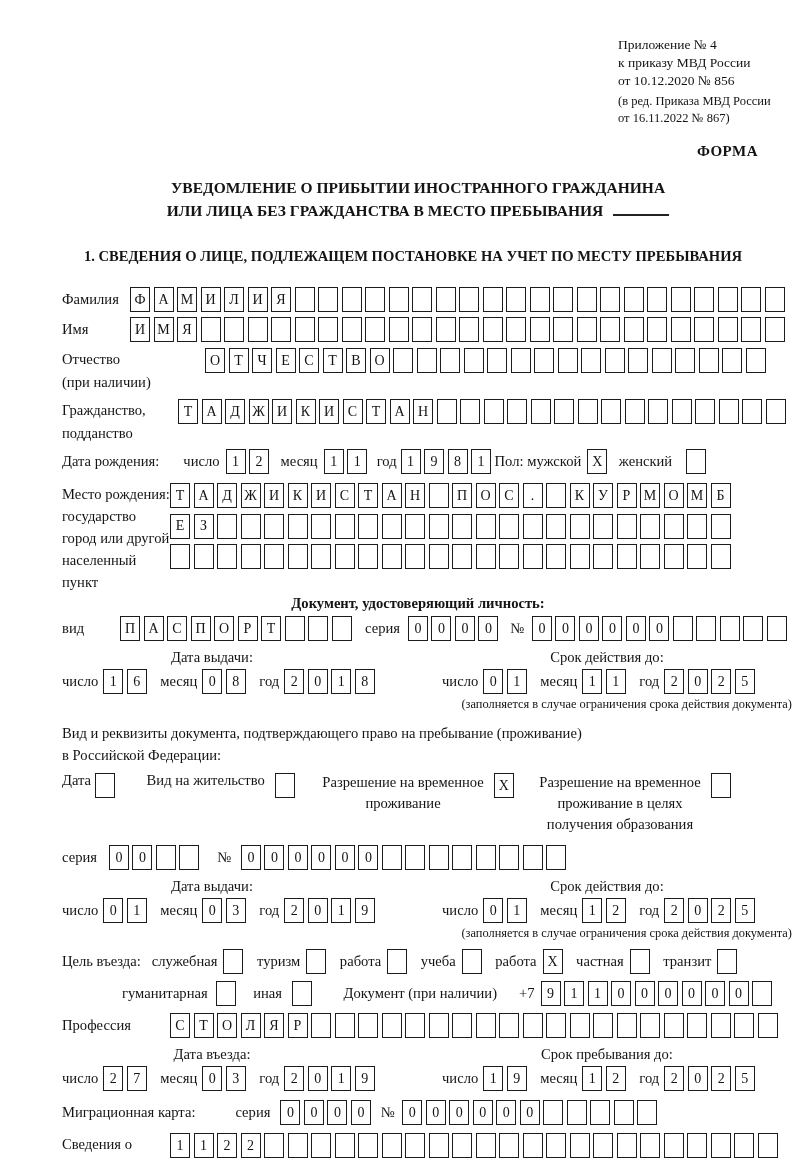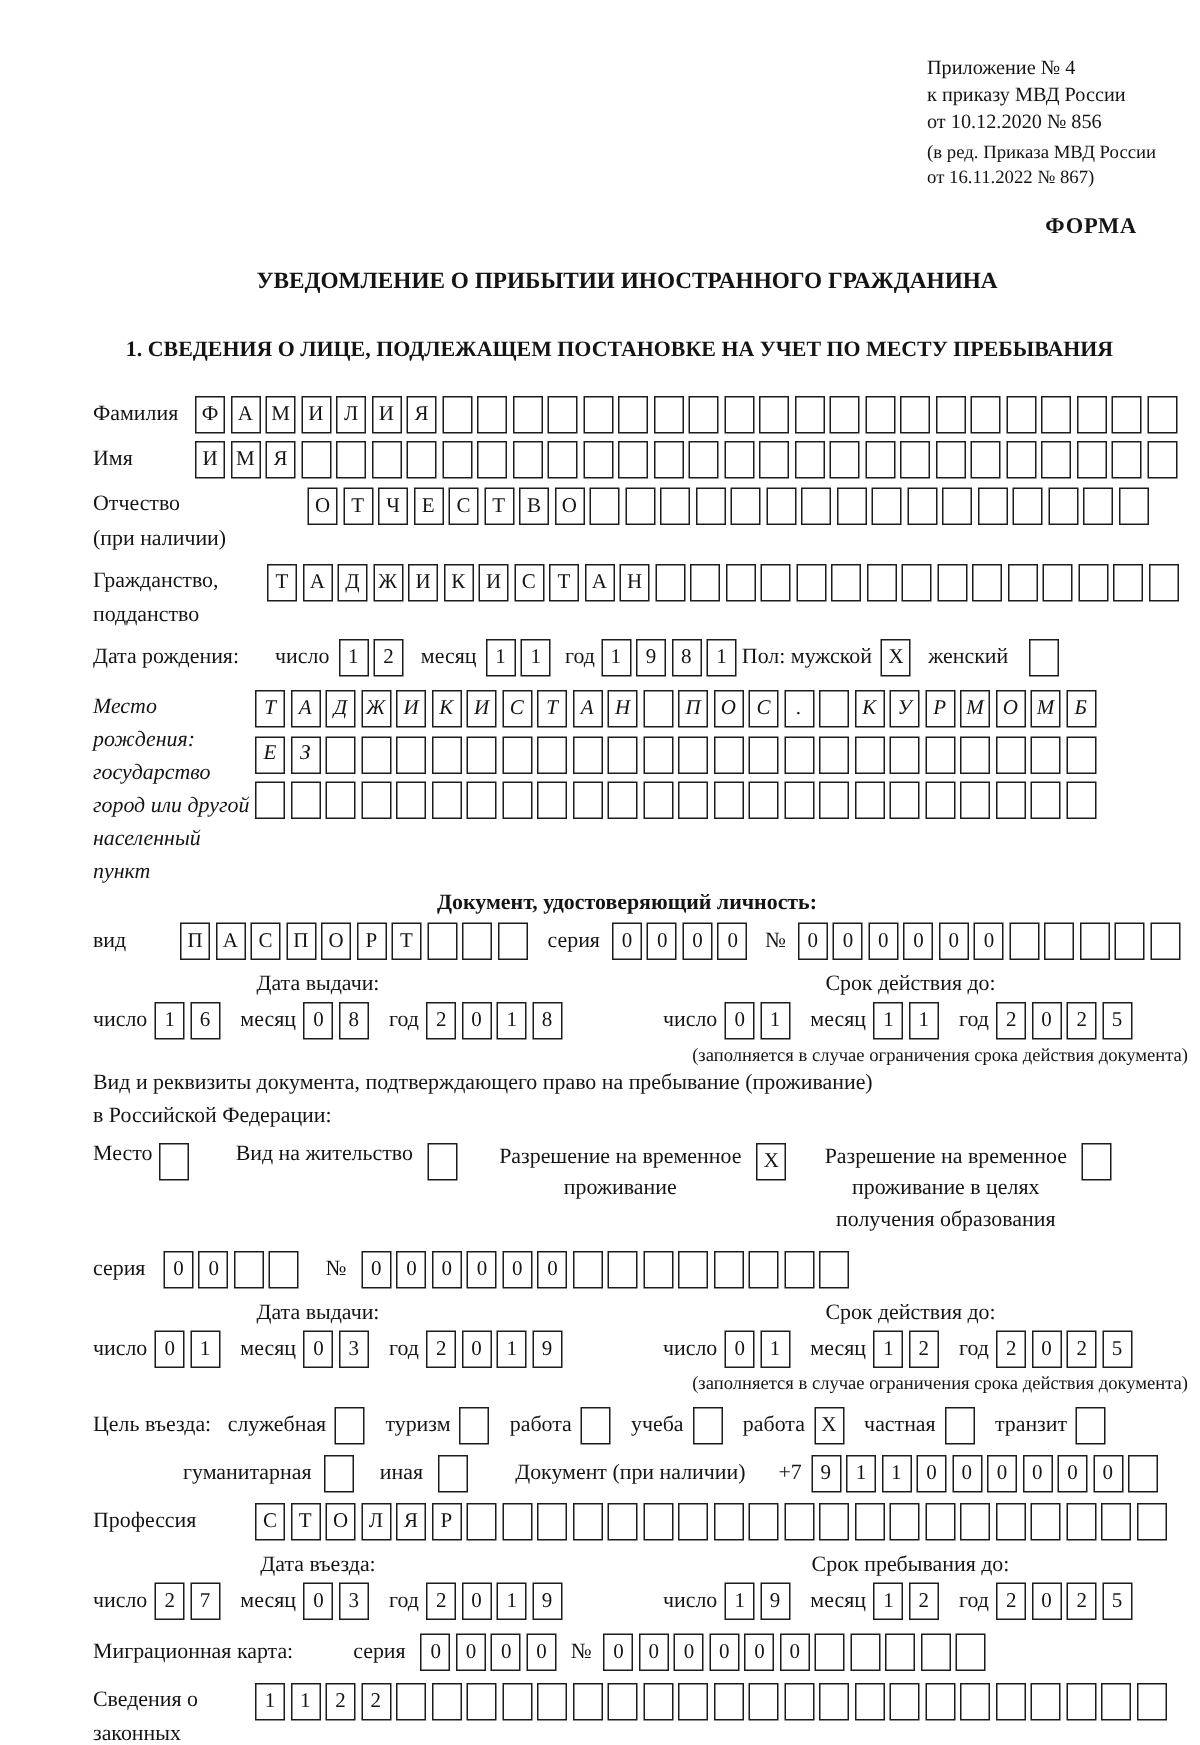--- a/index.html
+++ b/index.html
@@ -44,21 +44,21 @@
   .dates-col-r { flex:1; }
   .date-title { text-align:center; font-size:14.6px; }
   .dates-col-l .date-title { width:300px; }
   .dates-col-r .date-title { width:330px; margin-left:20px; }
   .dategrp { display:flex; align-items:center; margin-top:3px; }
   .dategrp .dlbl { font-size:14.6px; margin-right:5px; }
   .dategrp .cells { margin-right:10px; }
   .note { font-size:12.4px; text-align:right; margin-top:3px; padding-right:2px; }
 
   
-  .stay-intro { font-size:14.6px; line-height:22px; }
+  .stay-intro { font-size:14.6px; margin-top:10px; line-height:22px; }
   .stay-options { display:flex; align-items:flex-start; margin-top:6px; }
   .opt-lines { font-size:14.6px; line-height:21px; text-align:center; }
   .stay-options .cells { margin-top:1px; }
 
   
   .purpose .lbl { margin-right:6px; }
   .purpose .cells { margin-right:10px; }
   .purpose2 { margin-top:7px; padding-left:60px; }
   .purpose2 .cells { margin-right:14px; }
   .phone-prefix { font-size:14.6px; margin:0 6px 0 16px; }
@@ -76,20 +76,21 @@
     <div class="edition">
       <div>(в ред. Приказа МВД России</div>
       <div>от 16.11.2022 № 867)</div>
     </div>
   </div>
 
   <div class="form-label">ФОРМА</div>
 
   <div class="title">
     <div>УВЕДОМЛЕНИЕ О ПРИБЫТИИ ИНОСТРАННОГО ГРАЖДАНИНА</div>
+    <div><span>ИЛИ ЛИЦА БЕЗ ГРАЖДАНСТВА В МЕСТО ПРЕБЫВАНИЯ</span><span class="blank-line"></span></div>
   </div>
 
   <div class="section1">1. СВЕДЕНИЯ О ЛИЦЕ, ПОДЛЕЖАЩЕМ ПОСТАНОВКЕ НА УЧЕТ ПО МЕСТУ ПРЕБЫВАНИЯ</div>
 
   <div class="row" style="margin-top:22px;">
     <span class="lbl lab-w68">Фамилия</span>
     <span class="cells">
         <span class="cell">Ф</span>
         <span class="cell">А</span>
         <span class="cell">М</span>
@@ -245,21 +246,21 @@
     <span class="lbl" style="margin-right:6px;">Пол: мужской</span>
     <span class="cells">
         <span class="cell">X</span>
       </span>
     <span class="lbl" style="margin:0 14px 0 8px;">женский</span>
     <span class="cells">
         <span class="cell"></span>
       </span>
   </div>
 
-  <div class="multirow" style="margin-top:9px;font-style:italic;">
+  <div class="multirow" style="margin-top:9px;">
     <div class="labels lab-w108" style="line-height:22px;">
       <div>Место рождения:</div>
       <div>государство</div>
       <div>город или другой</div>
       <div>населенный пункт</div>
     </div>
     <div class="cellcol">
       <div class="cells">
           <span class="cell">Т</span>
           <span class="cell">А</span>
@@ -427,21 +428,21 @@
     </div>
   </div>
   <div class="note">(заполняется в случае ограничения срока действия документа)</div>
 
   <div class="stay-intro">
     <div>Вид и реквизиты документа, подтверждающего право на пребывание (проживание)</div>
     <div>в Российской Федерации:</div>
   </div>
 
   <div class="stay-options">
-    <span class="lbl" style="margin-right:4px;">Место</span>
+    <span class="lbl" style="margin-right:4px;">Дата</span>
     <span class="cells">
         <span class="cell"></span>
       </span>
     <span class="lbl" style="margin:0 10px 0 28px;">Вид на жительство</span>
     <span class="cells">
         <span class="cell"></span>
       </span>
     <div class="opt-lines" style="margin-left:24px; margin-right:10px;">
       <div>Разрешение на временное</div>
       <div>проживание</div>

